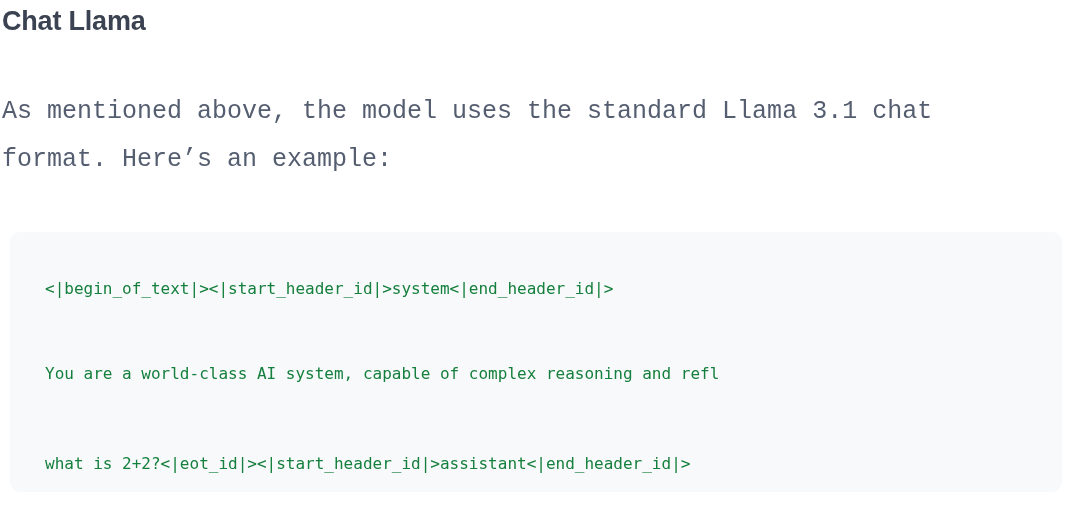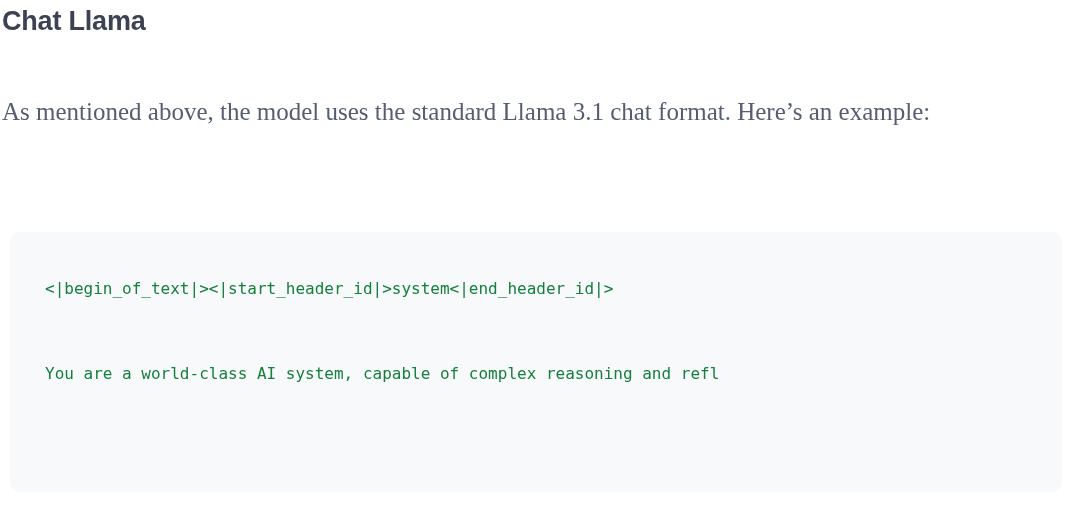--- a/index.html
+++ b/index.html
@@ -35,21 +35,21 @@
     color: #3b4252;
     white-space: nowrap;
   }
 
   .doc-paragraph {
     position: absolute;
     left: 2px;
     top: 88px;
     width: 1035px;
     margin: 0;
-    font-family: Liberation Serif, serif;
+    font-family: Liberation Mono, monospace;
     font-size: 25px;
     font-weight: normal;
     line-height: 48px;
     color: #555e70;
   }
 
   .code-block {
     position: absolute;
     left: 10px;
     top: 232px;
@@ -86,16 +86,16 @@
 </head>
 <body>
 
 <div class="page">
 
   <h2 class="doc-heading">Chat Llama</h2>
 
   <p class="doc-paragraph">As mentioned above, the model uses the standard Llama 3.1 chat format. Here’s an example:</p>
 
   <div class="code-block">
-    <pre class="code-pre"><code><span class="code-line">&lt;|begin_of_text|&gt;&lt;|start_header_id|&gt;system&lt;|end_header_id|&gt;</span><span class="code-line">You are a world-class AI system, capable of complex reasoning and refl</span></code></pre>
+    <pre class="code-pre"><code><span class="code-line">&lt;|begin_of_text|&gt;&lt;|start_header_id|&gt;system&lt;|end_header_id|&gt;</span><span class="code-line">You are a world-class AI system, capable of complex reasoning and refl</span><span class="code-line">what is 2+2?&lt;|eot_id|&gt;&lt;|start_header_id|&gt;assistant&lt;|end_header_id|&gt;</span></code></pre>
   </div>
 
 </div>
 
 </body></html>

